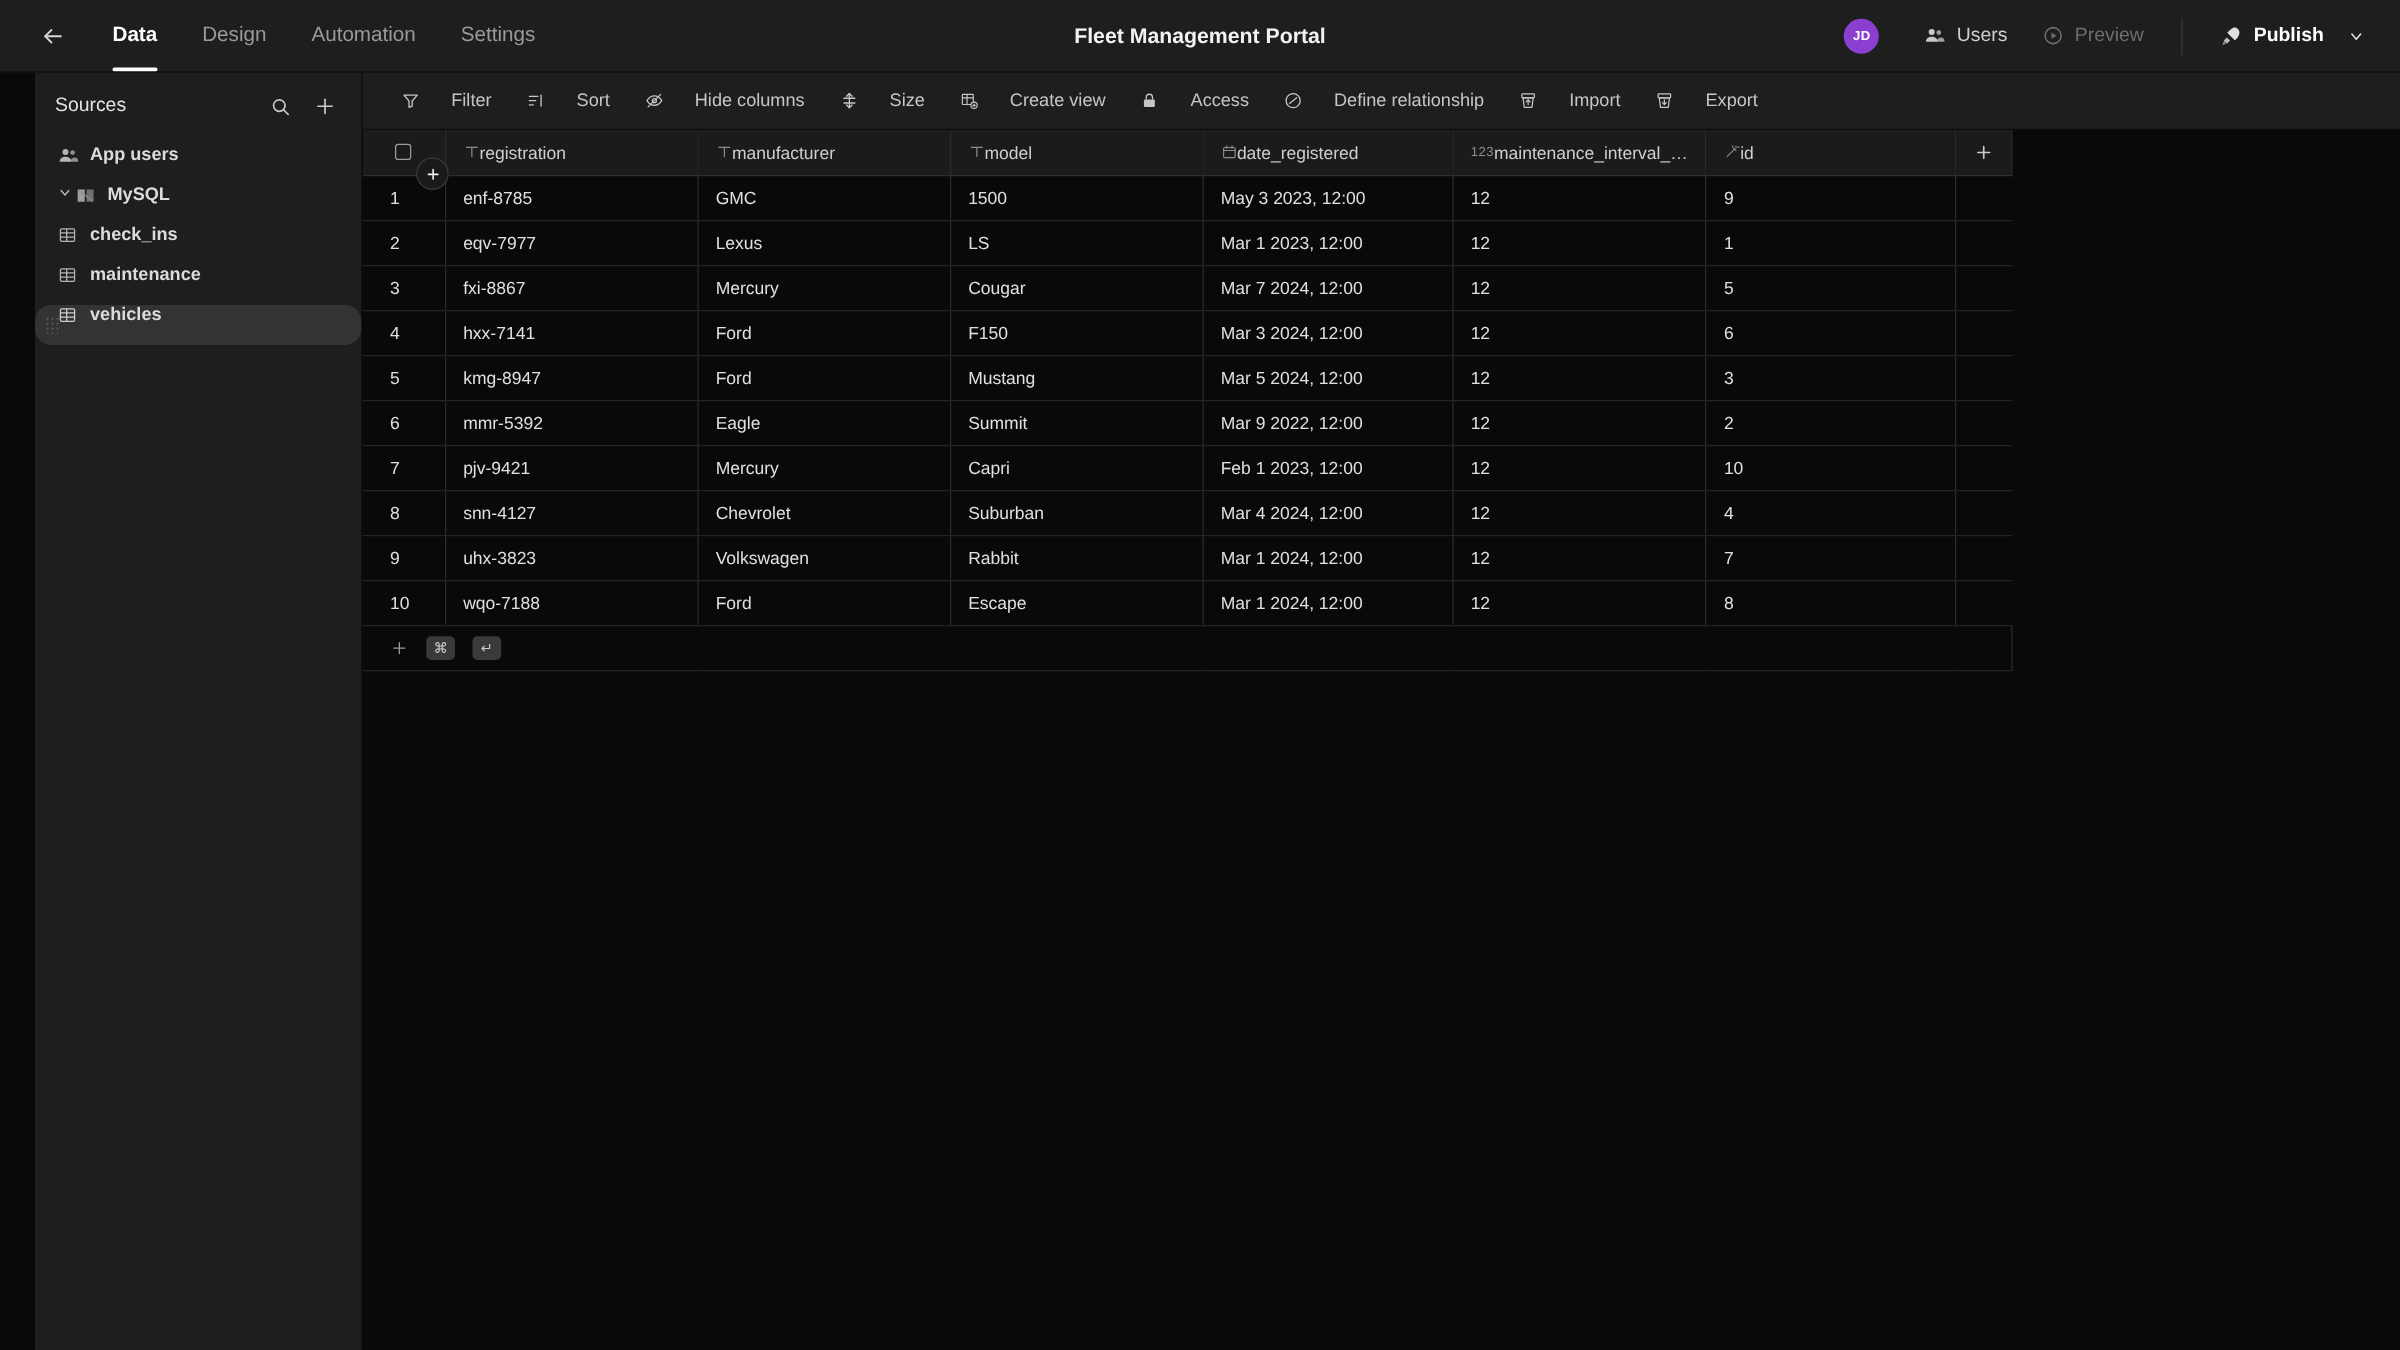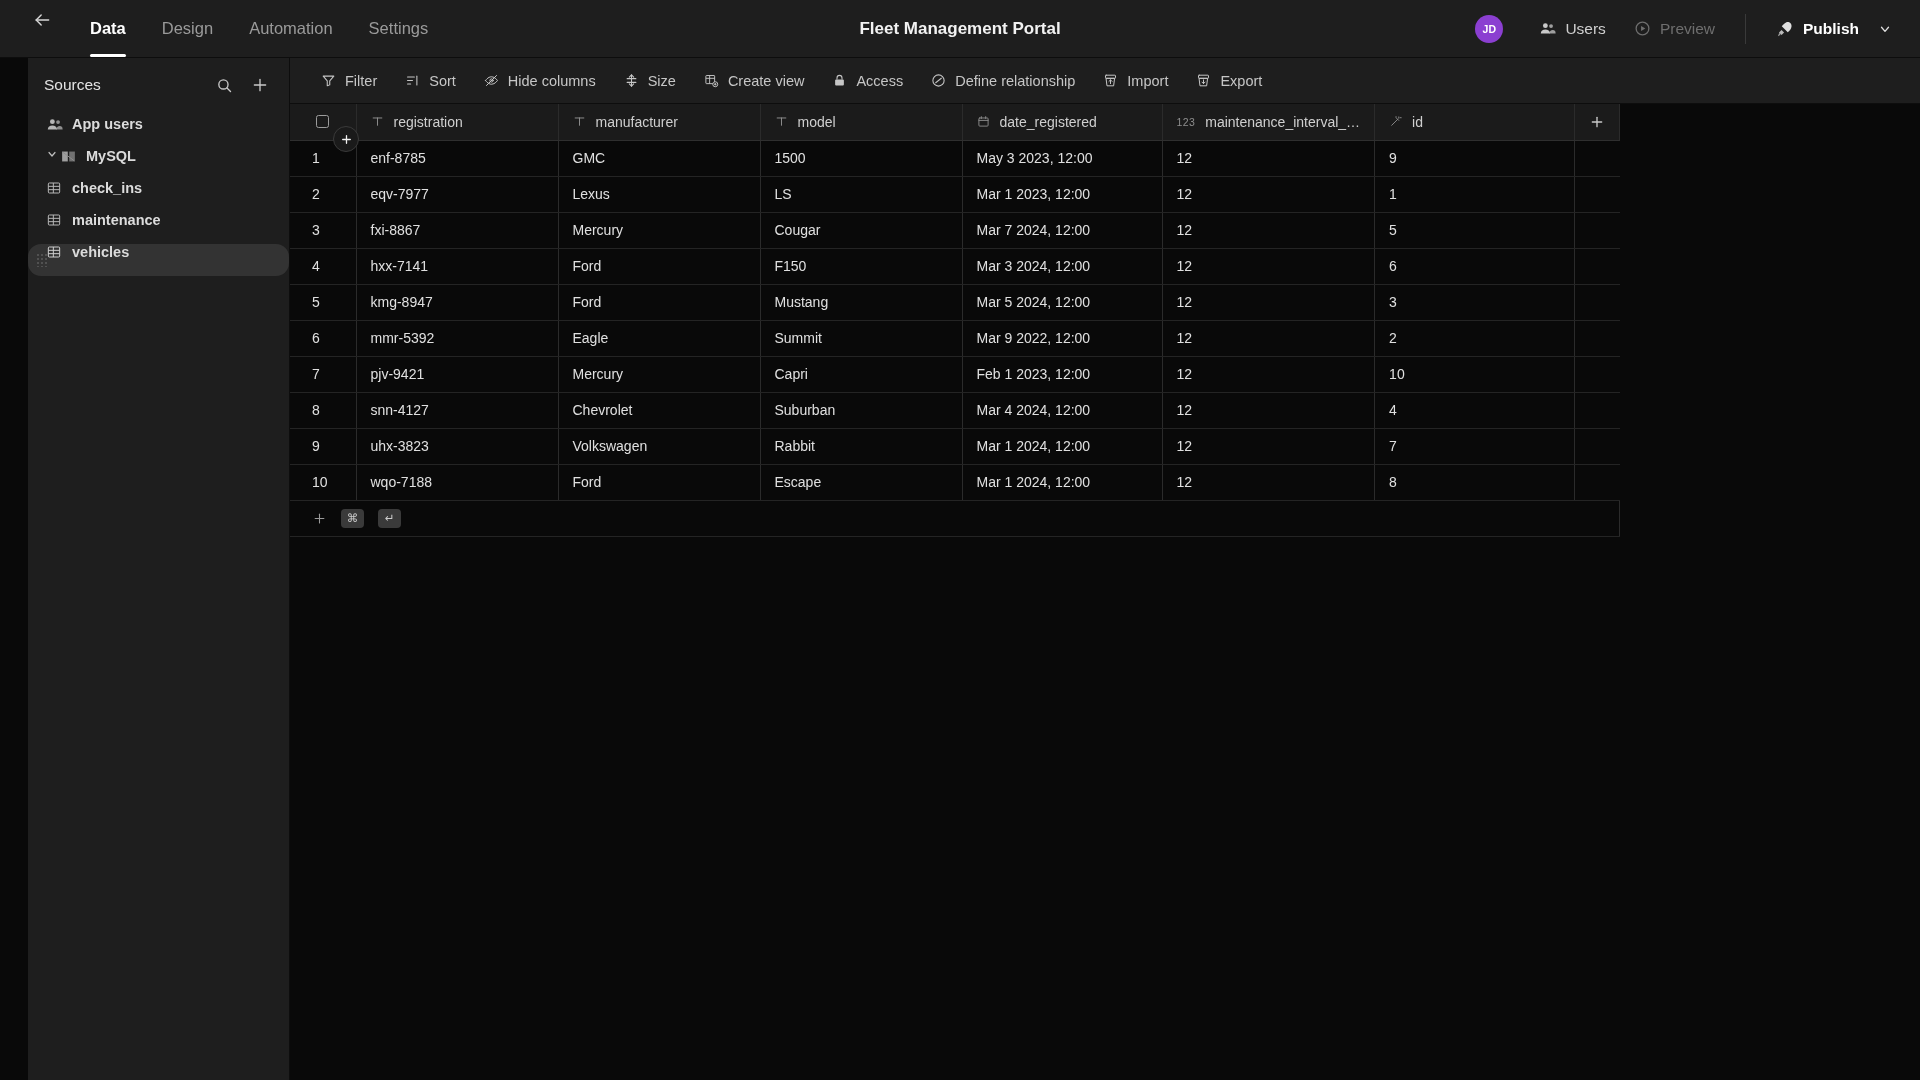--- a/index.html
+++ b/index.html
@@ -9,21 +9,21 @@
     font-family: "Liberation Sans", sans-serif;
     color: #e8e8e8;
     overflow: hidden;
   }
 
   
   .topbar {
     height: 58px;
     background: #1e1e1e;
     display: flex;
-    align-items: flex-start;
+    align-items: center;
     position: relative;
     border-bottom: 1px solid #0d0d0d;
   }
   .back-btn {
     width: 40px; height: 40px;
     margin-left: 22px;
     display: flex; align-items: center; justify-content: center;
     cursor: pointer;
   }
   .nav-tabs { display: flex; align-items: center; height: 100%; margin-left: 10px; }
@@ -147,21 +147,21 @@
   .main { flex: 1; display: flex; flex-direction: column; background: #090909; min-width: 0; }
   .toolbar {
     height: 46px;
     background: #1e1e1e;
     display: flex; align-items: center;
     padding-left: 18px;
     gap: 2px;
     border-bottom: 1px solid #0d0d0d;
   }
   .tool {
-    display: flex; align-items: center; gap: 9px;
+    display: flex; align-items: center; gap: 25px;
     padding: 6px 13px;
     font-size: 14.5px;
     color: #c6c6c6;
     cursor: pointer;
     border-radius: 5px;
     white-space: nowrap;
   }
   .tool svg { flex: 0 0 auto; }
 
   
@@ -183,21 +183,21 @@
     overflow: hidden;
     white-space: nowrap;
   }
   table.grid thead th {
     background: #1b1b1b;
     color: #cfcfcf;
     font-size: 14px;
     height: 36px;
     border-bottom: 1px solid #2f2f2f;
   }
-  .th-inner { display: flex; align-items: center; gap: 10px; }
+  .th-inner { display: flex; align-items: center; }
   .type-icon { color: #8e8e8e; display: flex; align-items: center; flex: 0 0 auto; }
   .num123 { font-size: 10.5px; color: #8e8e8e; letter-spacing: .4px; }
   .col-sel { width: 66px; padding: 0 !important; }
   .sel-box-wrap { display: flex; align-items: center; justify-content: center; height: 100%; }
   .sel-box {
     width: 13px; height: 13px;
     border: 1.6px solid #9c9c9c;
     border-radius: 2.5px;
     cursor: pointer;
   }

